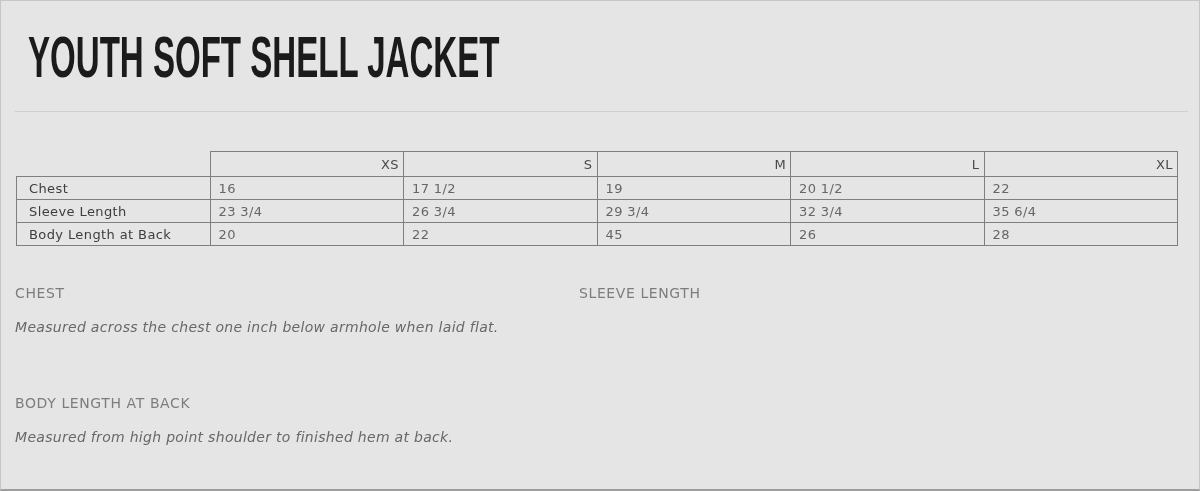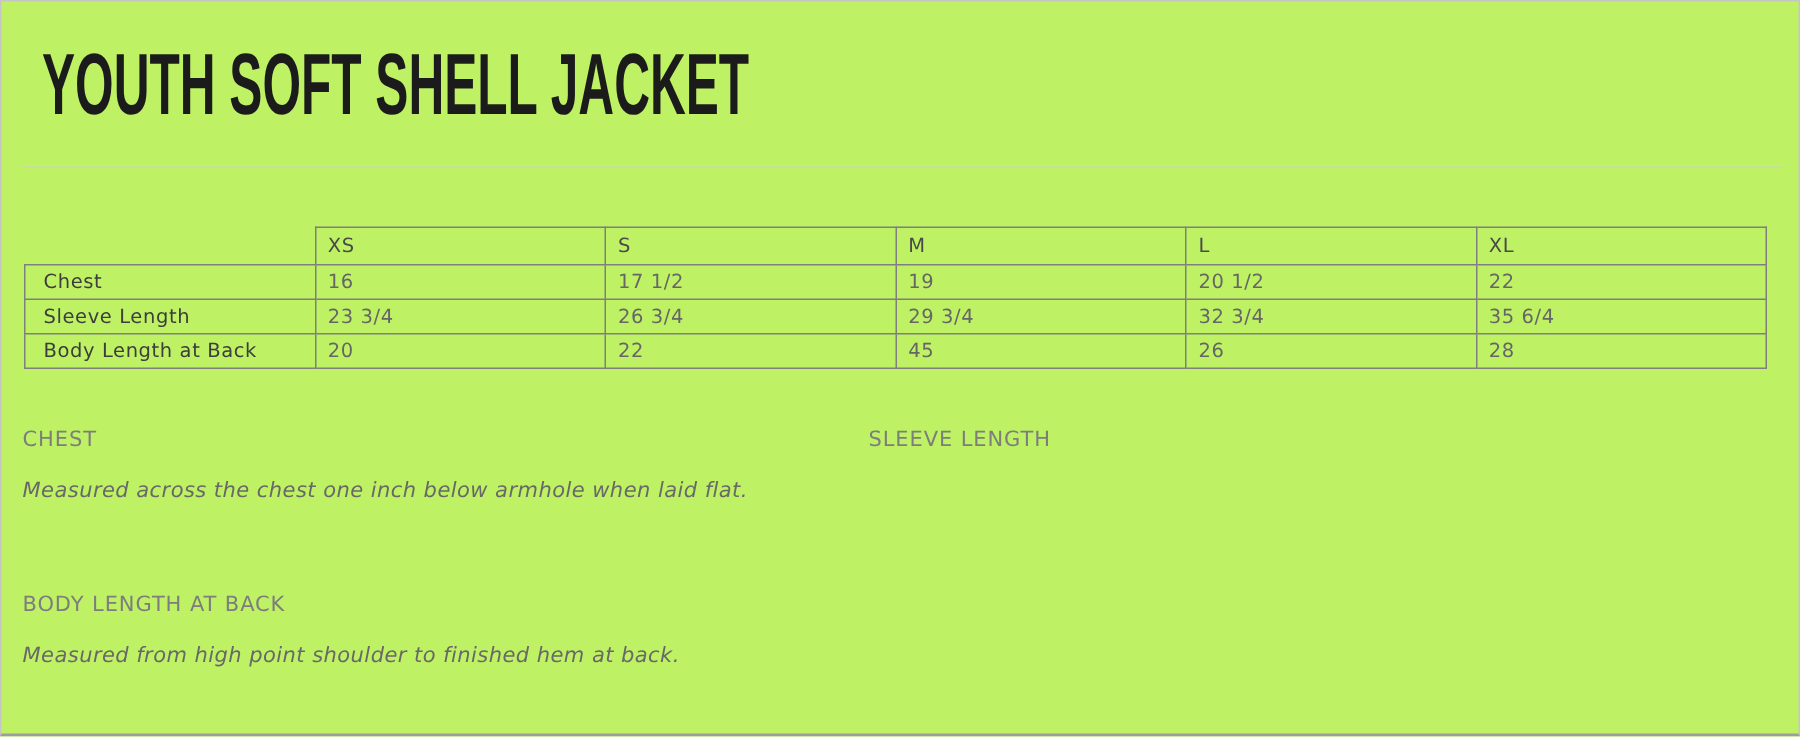--- a/index.html
+++ b/index.html
@@ -1,21 +1,21 @@
 <!DOCTYPE html>
 <html><head>
 <meta charset="utf-8">
 <style>
   * { margin: 0; padding: 0; box-sizing: border-box; }
   html, body { background: #fff; }
   .page {
     position: relative;
     width: 1200px;
     height: 491px;
-    background: #bef264;
+    background: #e5e5e5;
     border: 1px solid #c6c6c6;
     border-bottom: 2px solid #9d9d9d;
     overflow: hidden;
     font-family: "DejaVu Sans", sans-serif;
   }
   .title {
     position: absolute;
     left: 27px;
     top: 27px;
     font-family: "Liberation Sans", sans-serif;
@@ -58,21 +58,21 @@
   table.measurements td {
     border: 1px solid #7f7f7f;
     height: 23px;
     padding: 0 4px 0 8px;
     text-align: left;
     vertical-align: middle;
     font-weight: 400;
     overflow: hidden;
     white-space: nowrap;
   }
-  table.measurements thead th { height: 25px; color: #4a4a4a; }
+  table.measurements thead th { height: 25px; color: #4a4a4a; text-align: right; }
   table.measurements th.blank { border: none; background: transparent; }
   table.measurements td { color: #666666; }
   table.measurements td.rowlabel { padding-left: 12px; color: #3d3d3d; }
   .desc { position: absolute; width: 565px; }
   .desc-chest  { left: 14px;  top: 284px; }
   .desc-sleeve { left: 578px; top: 284px; }
   .desc-body   { left: 14px;  top: 394px; }
   .desc .desc-heading {
     font-size: 14px;
     font-weight: 400;

